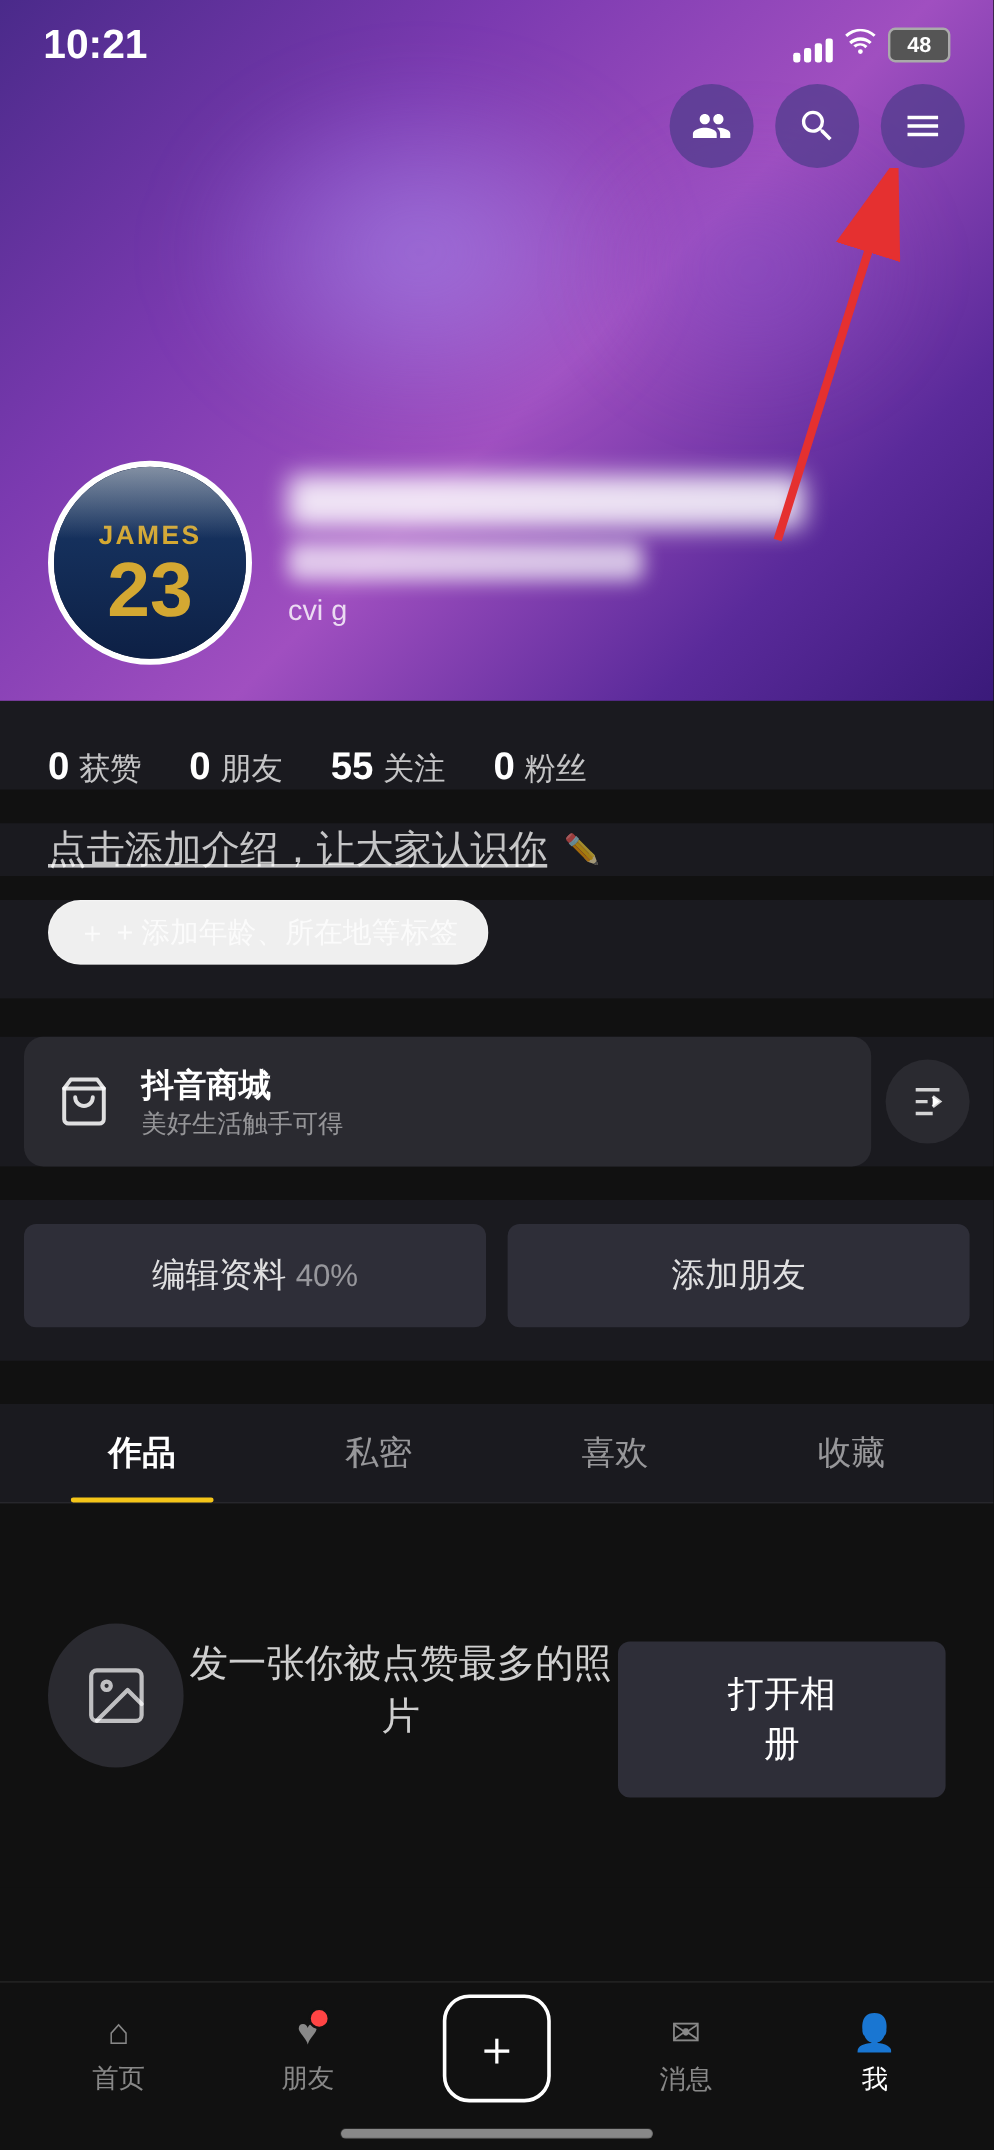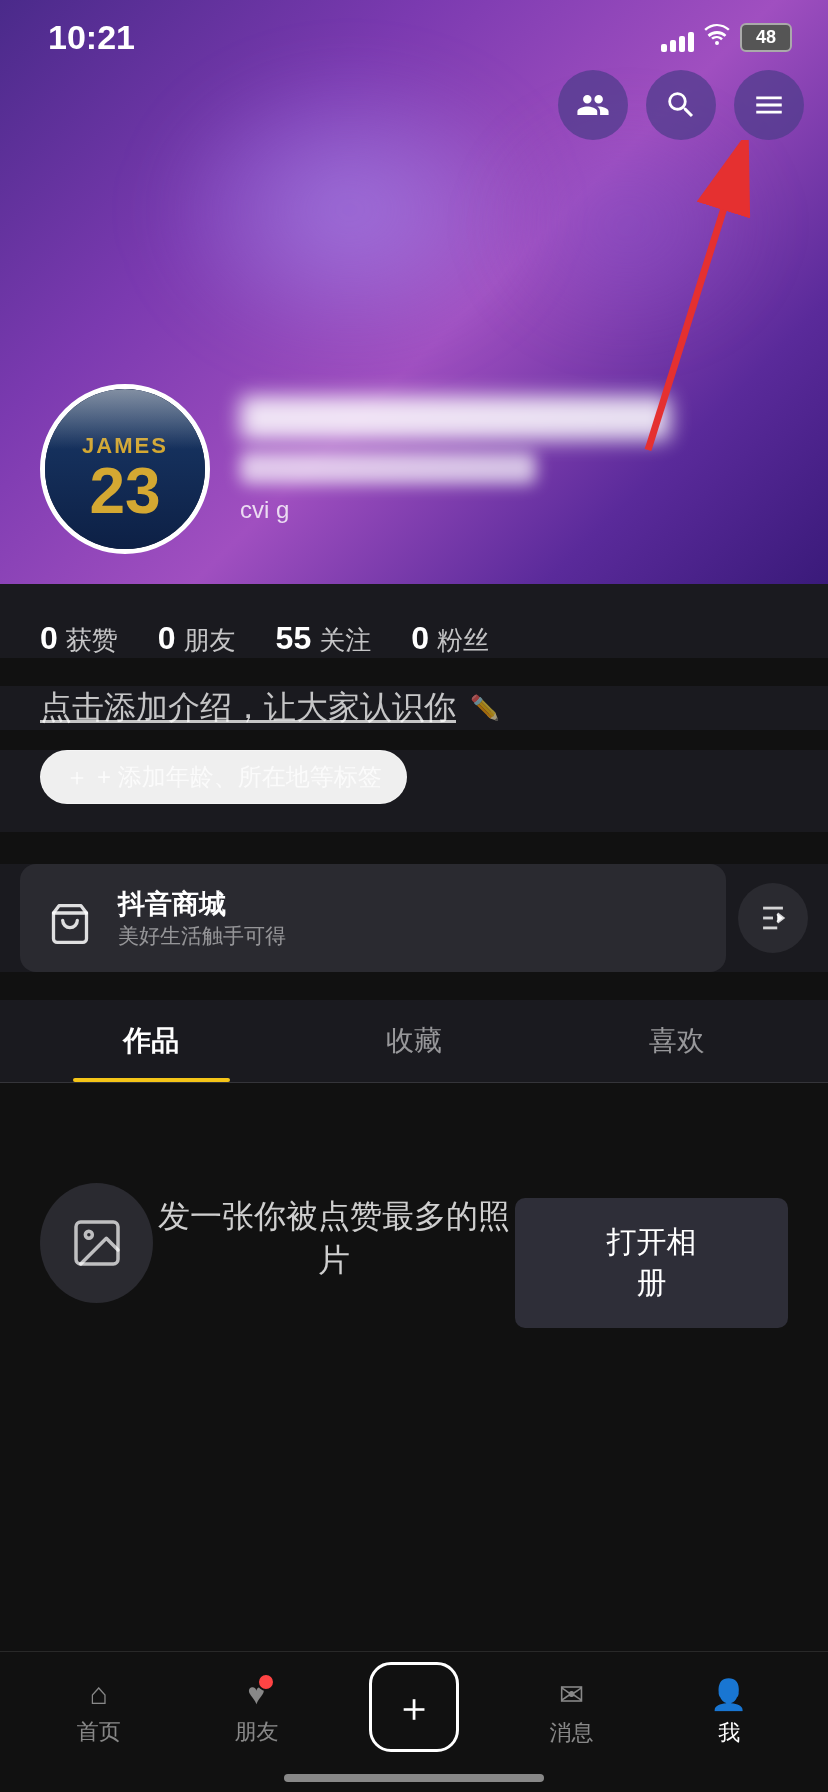--- a/index.html
+++ b/index.html
@@ -14,21 +14,21 @@
     }
 
     
     .status-bar {
       display: flex;
       justify-content: space-between;
       align-items: center;
       padding: 18px 36px 8px;
       background: transparent;
       position: absolute;
-      top: 0; left: 12px; right: 0;
+      top: 0; left: 0; right: 0;
       z-index: 10;
     }
     .status-time {
       font-size: 34px;
       font-weight: 600;
       color: #fff;
     }
     .status-icons {
       display: flex;
       align-items: flex-end;
@@ -261,21 +261,21 @@
     .feature-row {
       display: flex;
       align-items: center;
       padding: 0 20px;
       margin-bottom: 28px;
       gap: 12px;
     }
     .feature-card {
       flex: 1;
       display: flex;
-      align-items: flex-end;
+      align-items: center;
       gap: 22px;
       background: #2a2a30;
       border-radius: 16px;
       padding: 22px 24px;
       cursor: pointer;
     }
     .feature-icon {
       width: 52px;
       height: 52px;
       display: flex;
@@ -597,25 +597,32 @@
     <div class="top-icon-btn" style="width:70px;height:70px;background:#2a2a30;flex-shrink:0;">
       <svg viewBox="0 0 24 24" width="30" height="30" fill="none" stroke="rgba(255,255,255,0.8)" stroke-width="2">
         <line x1="5" y1="5" x2="19" y2="5"></line>
         <line x1="5" y1="12" x2="12" y2="12"></line>
         <line x1="5" y1="19" x2="15" y2="19"></line>
         <polyline points="15 9 19 12 15 15"></polyline>
       </svg>
     </div>
   </div>
 
+  <div class="action-row" style="background:#1a1a1f; padding-top:20px; padding-bottom:28px;">
+    <button class="action-btn">
+      编辑资料 <span class="action-btn-percent">40%</span>
+    </button>
+    <button class="action-btn">添加朋友</button>
+  </div>
 
   <div class="tabs-row" style="background:#1a1a1f;">
     <div class="tab active">作品</div>
+    <div class="tab">私密</div>
+    <div class="tab">喜欢</div>
     <div class="tab">收藏</div>
-    <div class="tab">喜欢</div>
   </div>
 
   <div class="empty-state">
     <div class="empty-icon-circle">
       <svg viewBox="0 0 24 24" stroke-linecap="round" stroke-linejoin="round">
         <rect x="3" y="3" width="18" height="18" rx="2" ry="2"></rect>
         <circle cx="8.5" cy="8.5" r="1.5"></circle>
         <polyline points="21 15 16 10 5 21"></polyline>
       </svg>
     </div>

